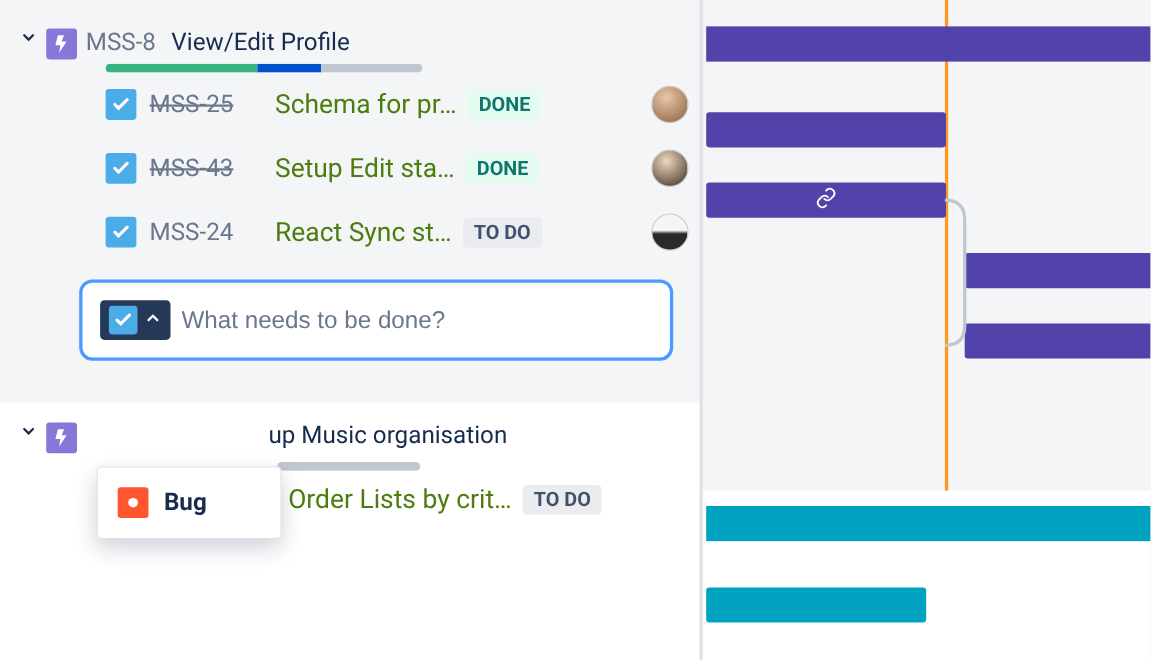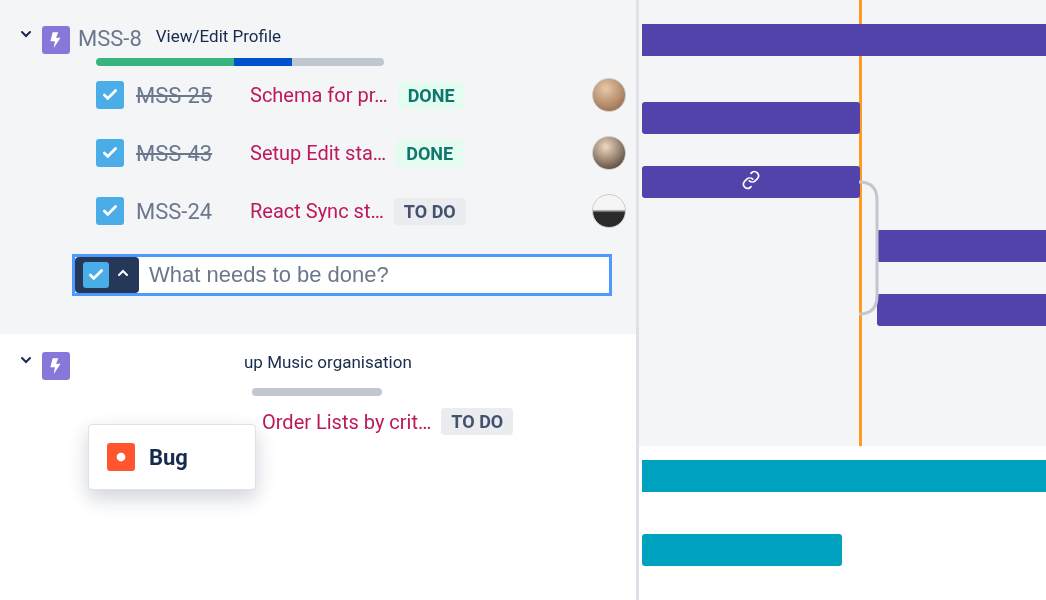--- a/index.html
+++ b/index.html
@@ -34,41 +34,41 @@
     .epic-icon {
       width: 28px; height: 28px;
       border-radius: 3px;
       background: #8777d9;
       display: flex; align-items: center; justify-content: center;
       color: #fff;
     }
     .epic-icon svg { width: 18px; height: 18px; }
     .issue-key { color: #6b778c; font-size: 22px; font-weight: 400; margin-right: 6px; }
     .issue-key.strike { text-decoration: line-through; }
-    .issue-title { color: #172b4d; font-size: 17px; font-weight: 400; }
+    .issue-title { color: #172b4d; font-size: 22px; font-weight: 400; }
     .progress-bar {
       height: 8px; width: 288px;
       margin-left: 96px; margin-top: -2px;
       display: flex; border-radius: 4px; overflow: hidden;
     }
     .progress-green { background: #36b37e; height: 100%; }
     .progress-blue { background: #0052cc; height: 100%; }
     .progress-grey { background: #c1c7d0; height: 100%; }
     .child-row {
       display: flex; align-items: center;
       padding: 12px 0 12px 96px; gap: 12px;
     }
     .task-icon {
       width: 28px; height: 28px; border-radius: 3px;
       background: #4bade8; display: flex; align-items: center; justify-content: center;
       color: #fff;
     }
     .task-icon svg { width: 18px; height: 18px; }
     .child-title {
-      color: #be185d; font-size: 20px;
+      color: #4d7c0f; font-size: 24px;
       white-space: nowrap; overflow: hidden; text-overflow: ellipsis;
       flex-shrink: 1;
     }
     .child-key { width: 96px; flex-shrink: 0; }
     .title-wrap { display: flex; align-items: center; gap: 10px; flex: 1; min-width: 0; }
     .status {
       font-size: 18px; font-weight: 700; padding: 3px 10px;
       border-radius: 4px; white-space: nowrap; flex-shrink: 0;
     }
     .status.done { background: #e3fcef; color: #0f766e; }
@@ -80,22 +80,22 @@
       background-size: cover; background-position: center;
       border: 1px solid #ccc;
     }
     .avatar.a1 { background: radial-gradient(circle at 40% 30%, #e8c8a8, #8b5e3c); }
     .avatar.a2 { background: radial-gradient(circle at 40% 30%, #f0d8c0, #3a2a20); }
     .avatar.a3 { background: linear-gradient(#f5f5f5 45%, #2a2a2a 55%); }
     .new-issue-row {
       margin: 14px 0 0 72px;
       width: 540px;
       display: flex; align-items: center;
-      border: 3px solid #4c9aff; border-radius: 0;
-      background: #fff; padding: 0; gap: 10px;
+      border: 3px solid #4c9aff; border-radius: 12px;
+      background: #fff; padding: 16px; gap: 10px;
     }
     .type-selector {
       display: flex; align-items: center; gap: 6px;
       background: #253858; padding: 5px 8px; border-radius: 4px;
       cursor: pointer;
     }
     .type-selector .task-icon { width: 26px; height: 26px; }
     .type-selector .chev-up { color: #fff; }
     .new-issue-input {
       border: none; outline: none; font-size: 22px; color: #172b4d;

